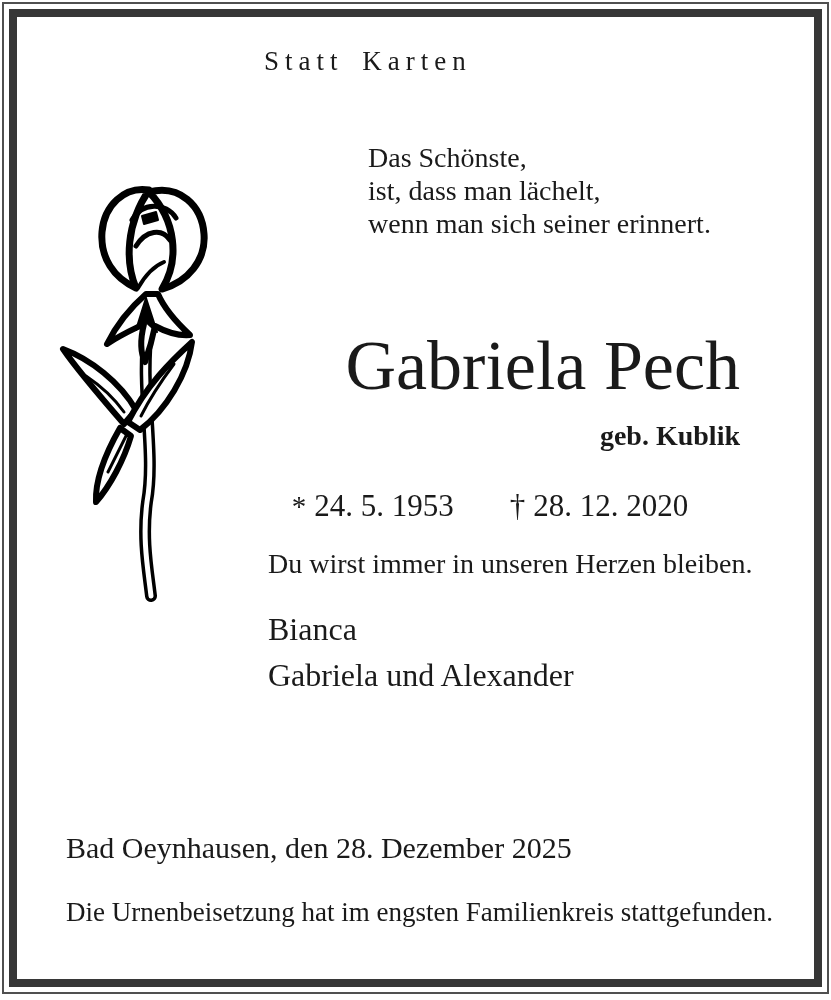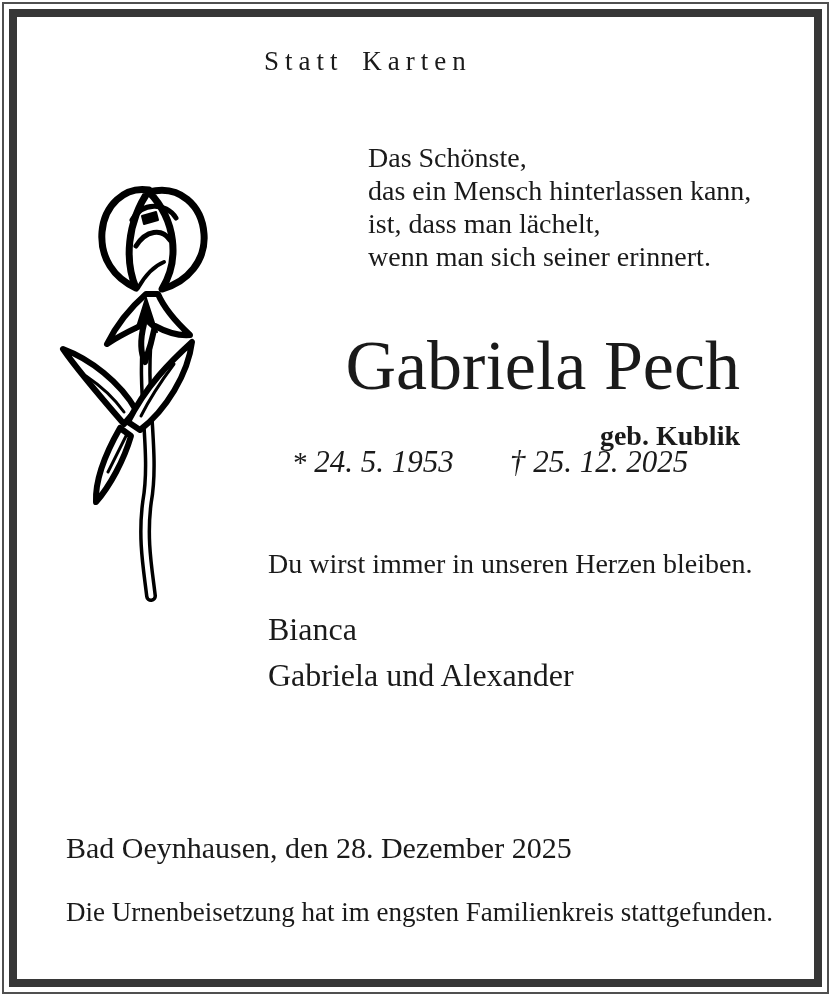--- a/index.html
+++ b/index.html
@@ -60,27 +60,26 @@
     font-size: 70px;
     line-height: 72px;
     white-space: nowrap;
   }
   .maiden-name {
     top: 420px;
     font-size: 28px;
     font-weight: bold;
   }
   .dates-row {
-    top: 444px;
+    top: 488px;
     font-size: 31px;
     display: flex;
     justify-content: center;
     gap: 56px;
     white-space: nowrap;
-    font-style: italic;
   }
   .date-symbol {
     display: inline-block;
     margin-right: 8px;
   }
   .birth-symbol { font-size: 29px; }
   .death-symbol { font-size: 31px; }
 
   .farewell {
     position: absolute;
@@ -155,34 +154,33 @@
       <path d="M90,74 C100,58 116,56 124,68" stroke-width="5"></path>
       <path d="M92,116 C100,102 108,94 118,90" stroke-width="4"></path>
       <path d="M96,44 l14,-4 l2,8 l-14,4 Z" fill="#000000" stroke-width="2"></path>
     </g>
   </svg>
 
   <div class="pre-header">Statt Karten</div>
 
   <div class="poem">
     <div>Das Schönste,</div>
-    <div>das ein Mensch hinterlassen kann,</div>
     <div>ist, dass man lächelt,</div>
     <div>wenn man sich seiner erinnert.</div>
   </div>
 
   <div class="center-col deceased-name">Gabriela Pech</div>
   <div class="center-col maiden-name">geb. Kublik</div>
 
   <div class="center-col dates-row">
     <span>
       <span class="date-symbol birth-symbol">*</span><span>24. 5. 1953</span>
     </span>
     <span>
-      <span class="date-symbol death-symbol">†</span><span>25. 12. 2025</span>
+      <span class="date-symbol death-symbol">†</span><span>28. 12. 2020</span>
     </span>
   </div>
 
   <div class="farewell">Du wirst immer in unseren Herzen bleiben.</div>
 
   <div class="mourners">
     <div>Bianca</div>
     <div>Gabriela und Alexander</div>
   </div>
 

